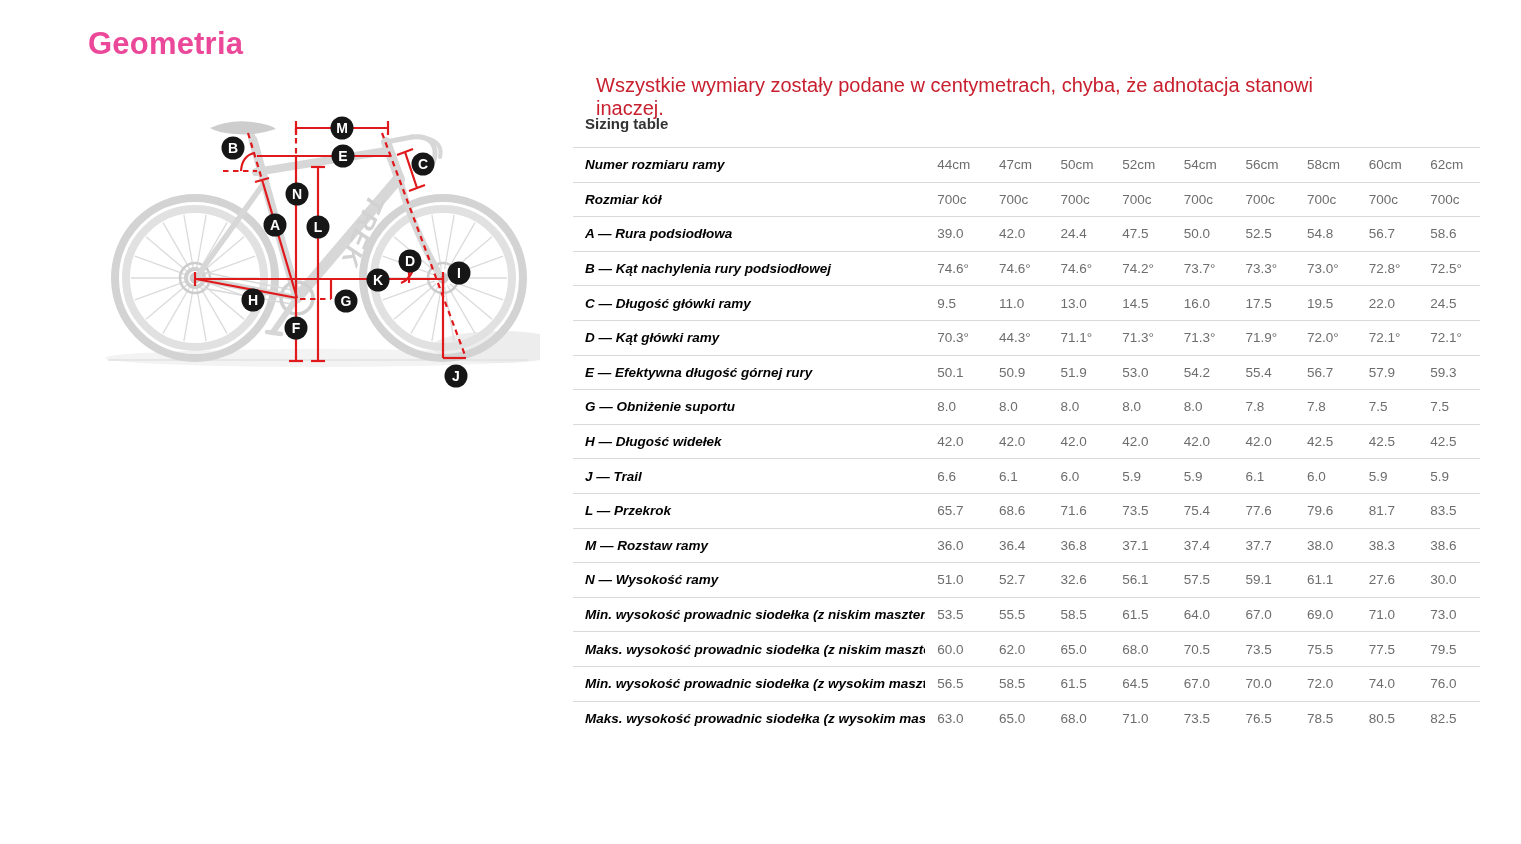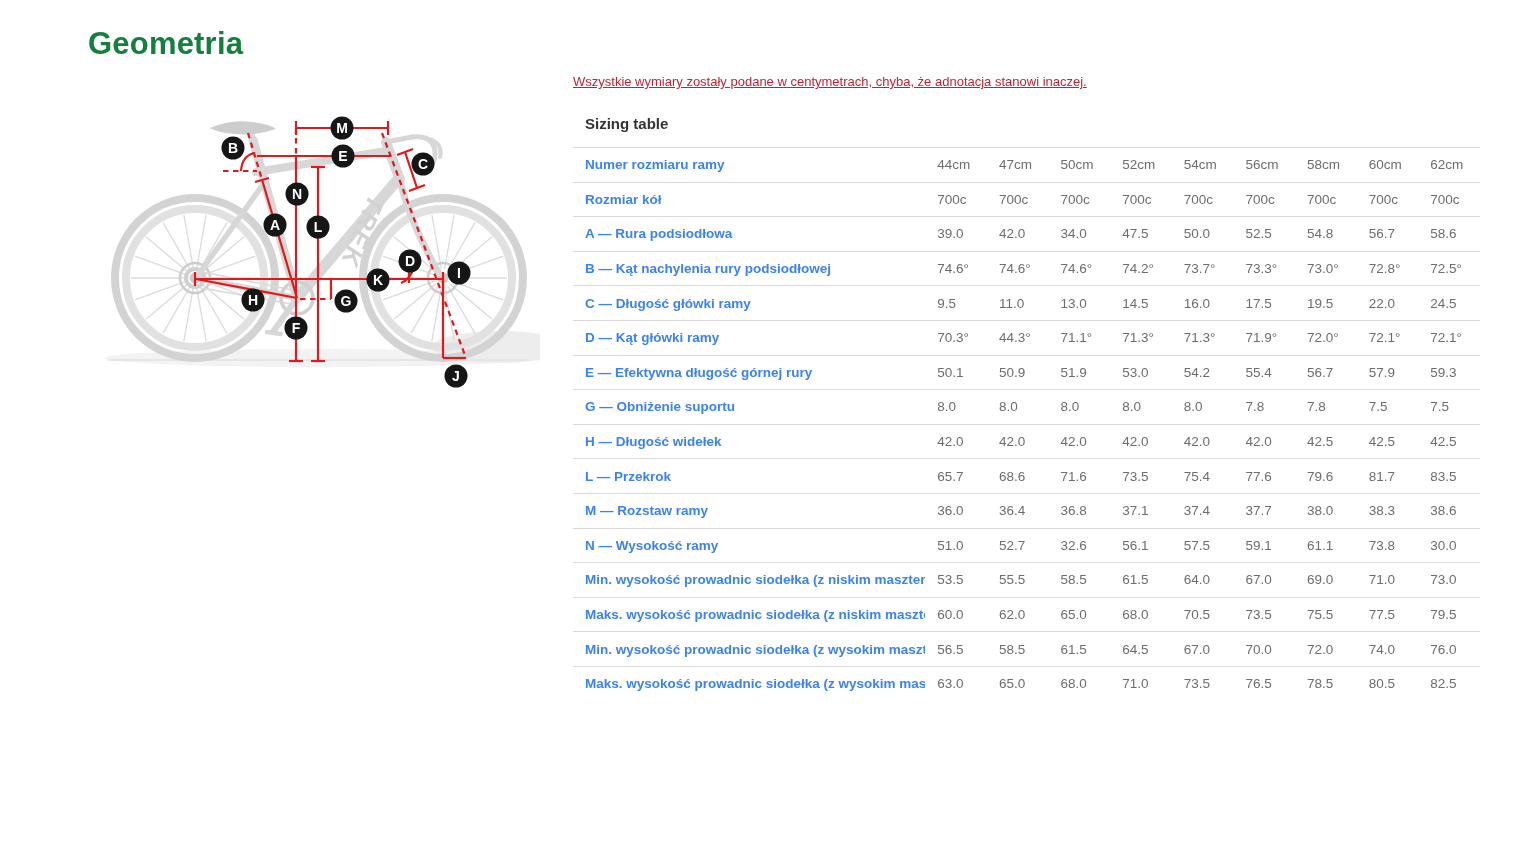--- a/index.html
+++ b/index.html
@@ -8,50 +8,50 @@
     --marker-bg:#161616;
     --marker-text:#ffffff;
   }
   *{margin:0;padding:0;box-sizing:border-box;}
   html,body{background:#fff;}
   body{font-family:"Liberation Sans", sans-serif;}
   .page{position:relative;width:1521px;height:844px;background:#fff;overflow:hidden;}
 
   .page-title{
     position:absolute;left:88px;top:26px;
-    font-size:31px;font-weight:700;color:#15803d;letter-spacing:.2px;
+    font-size:31px;font-weight:700;color:#ec4899;letter-spacing:.2px;
   }
 
   .diagram{position:absolute;left:70px;top:95px;width:470px;height:300px;}
   .diagram svg{display:block;width:470px;height:300px;}
 
   .bike{stroke:#d7d7d7;fill:none;stroke-linecap:round;}
   .red{stroke:var(--line-red);stroke-width:2.2;fill:none;stroke-linecap:butt;}
   .red.dashed{stroke-dasharray:5.5 4.5;}
   .brand-text{font-weight:700;font-style:italic;font-size:25px;fill:#d2d2d2;letter-spacing:2px;}
   .marker-letter{font-weight:700;font-size:14px;fill:var(--marker-text);}
 
   .note{
-    position:absolute;left:573px;top:74px;width:760px;
-    font-size:13px;color:var(--note-red);font-weight:400;text-decoration:underline;
+    position:absolute;left:596px;top:74px;width:760px;
+    font-size:20px;color:var(--note-red);font-weight:400;
   }
   .table-title{
     position:absolute;left:585px;top:115px;
     font-size:15px;font-weight:700;color:#333;text-align:right;
   }
   table.sizing{
     position:absolute;left:573px;top:147px;width:907px;
     border-collapse:collapse;table-layout:fixed;
   }
   table.sizing td,table.sizing th{
     height:34.6px;padding:0 0 0 12px;border-top:1px solid #dadada;
     font-size:13.5px;font-weight:400;color:#6d6d6d;text-align:left;
     white-space:nowrap;overflow:hidden;vertical-align:middle;
   }
-  table.sizing .lbl{font-weight:700;color:#3b82f6;}
+  table.sizing .lbl{font-weight:700;color:#000000;font-style:italic;}
   col.c-label{width:352px;}
   col.c-val{width:61.6px;}
 </style>
 </head>
 <body>
 
 <div class="page">
 
   <h1 class="page-title">Geometria</h1>
 
@@ -281,21 +281,21 @@
           <td>700c</td>
           <td>700c</td>
           <td>700c</td>
           <td>700c</td>
           <td>700c</td>
         </tr>
         <tr>
           <td class="lbl">A — Rura podsiodłowa</td>
           <td>39.0</td>
           <td>42.0</td>
-          <td>34.0</td>
+          <td>24.4</td>
           <td>47.5</td>
           <td>50.0</td>
           <td>52.5</td>
           <td>54.8</td>
           <td>56.7</td>
           <td>58.6</td>
         </tr>
         <tr>
           <td class="lbl">B — Kąt nachylenia rury podsiodłowej</td>
           <td>74.6°</td>
@@ -362,20 +362,32 @@
           <td>42.0</td>
           <td>42.0</td>
           <td>42.0</td>
           <td>42.0</td>
           <td>42.0</td>
           <td>42.5</td>
           <td>42.5</td>
           <td>42.5</td>
         </tr>
         <tr>
+          <td class="lbl">J — Trail</td>
+          <td>6.6</td>
+          <td>6.1</td>
+          <td>6.0</td>
+          <td>5.9</td>
+          <td>5.9</td>
+          <td>6.1</td>
+          <td>6.0</td>
+          <td>5.9</td>
+          <td>5.9</td>
+        </tr>
+        <tr>
           <td class="lbl">L — Przekrok</td>
           <td>65.7</td>
           <td>68.6</td>
           <td>71.6</td>
           <td>73.5</td>
           <td>75.4</td>
           <td>77.6</td>
           <td>79.6</td>
           <td>81.7</td>
           <td>83.5</td>
@@ -394,21 +406,21 @@
         </tr>
         <tr>
           <td class="lbl">N — Wysokość ramy</td>
           <td>51.0</td>
           <td>52.7</td>
           <td>32.6</td>
           <td>56.1</td>
           <td>57.5</td>
           <td>59.1</td>
           <td>61.1</td>
-          <td>73.8</td>
+          <td>27.6</td>
           <td>30.0</td>
         </tr>
         <tr>
           <td class="lbl">Min. wysokość prowadnic siodełka (z niskim masztem)</td>
           <td>53.5</td>
           <td>55.5</td>
           <td>58.5</td>
           <td>61.5</td>
           <td>64.0</td>
           <td>67.0</td>

